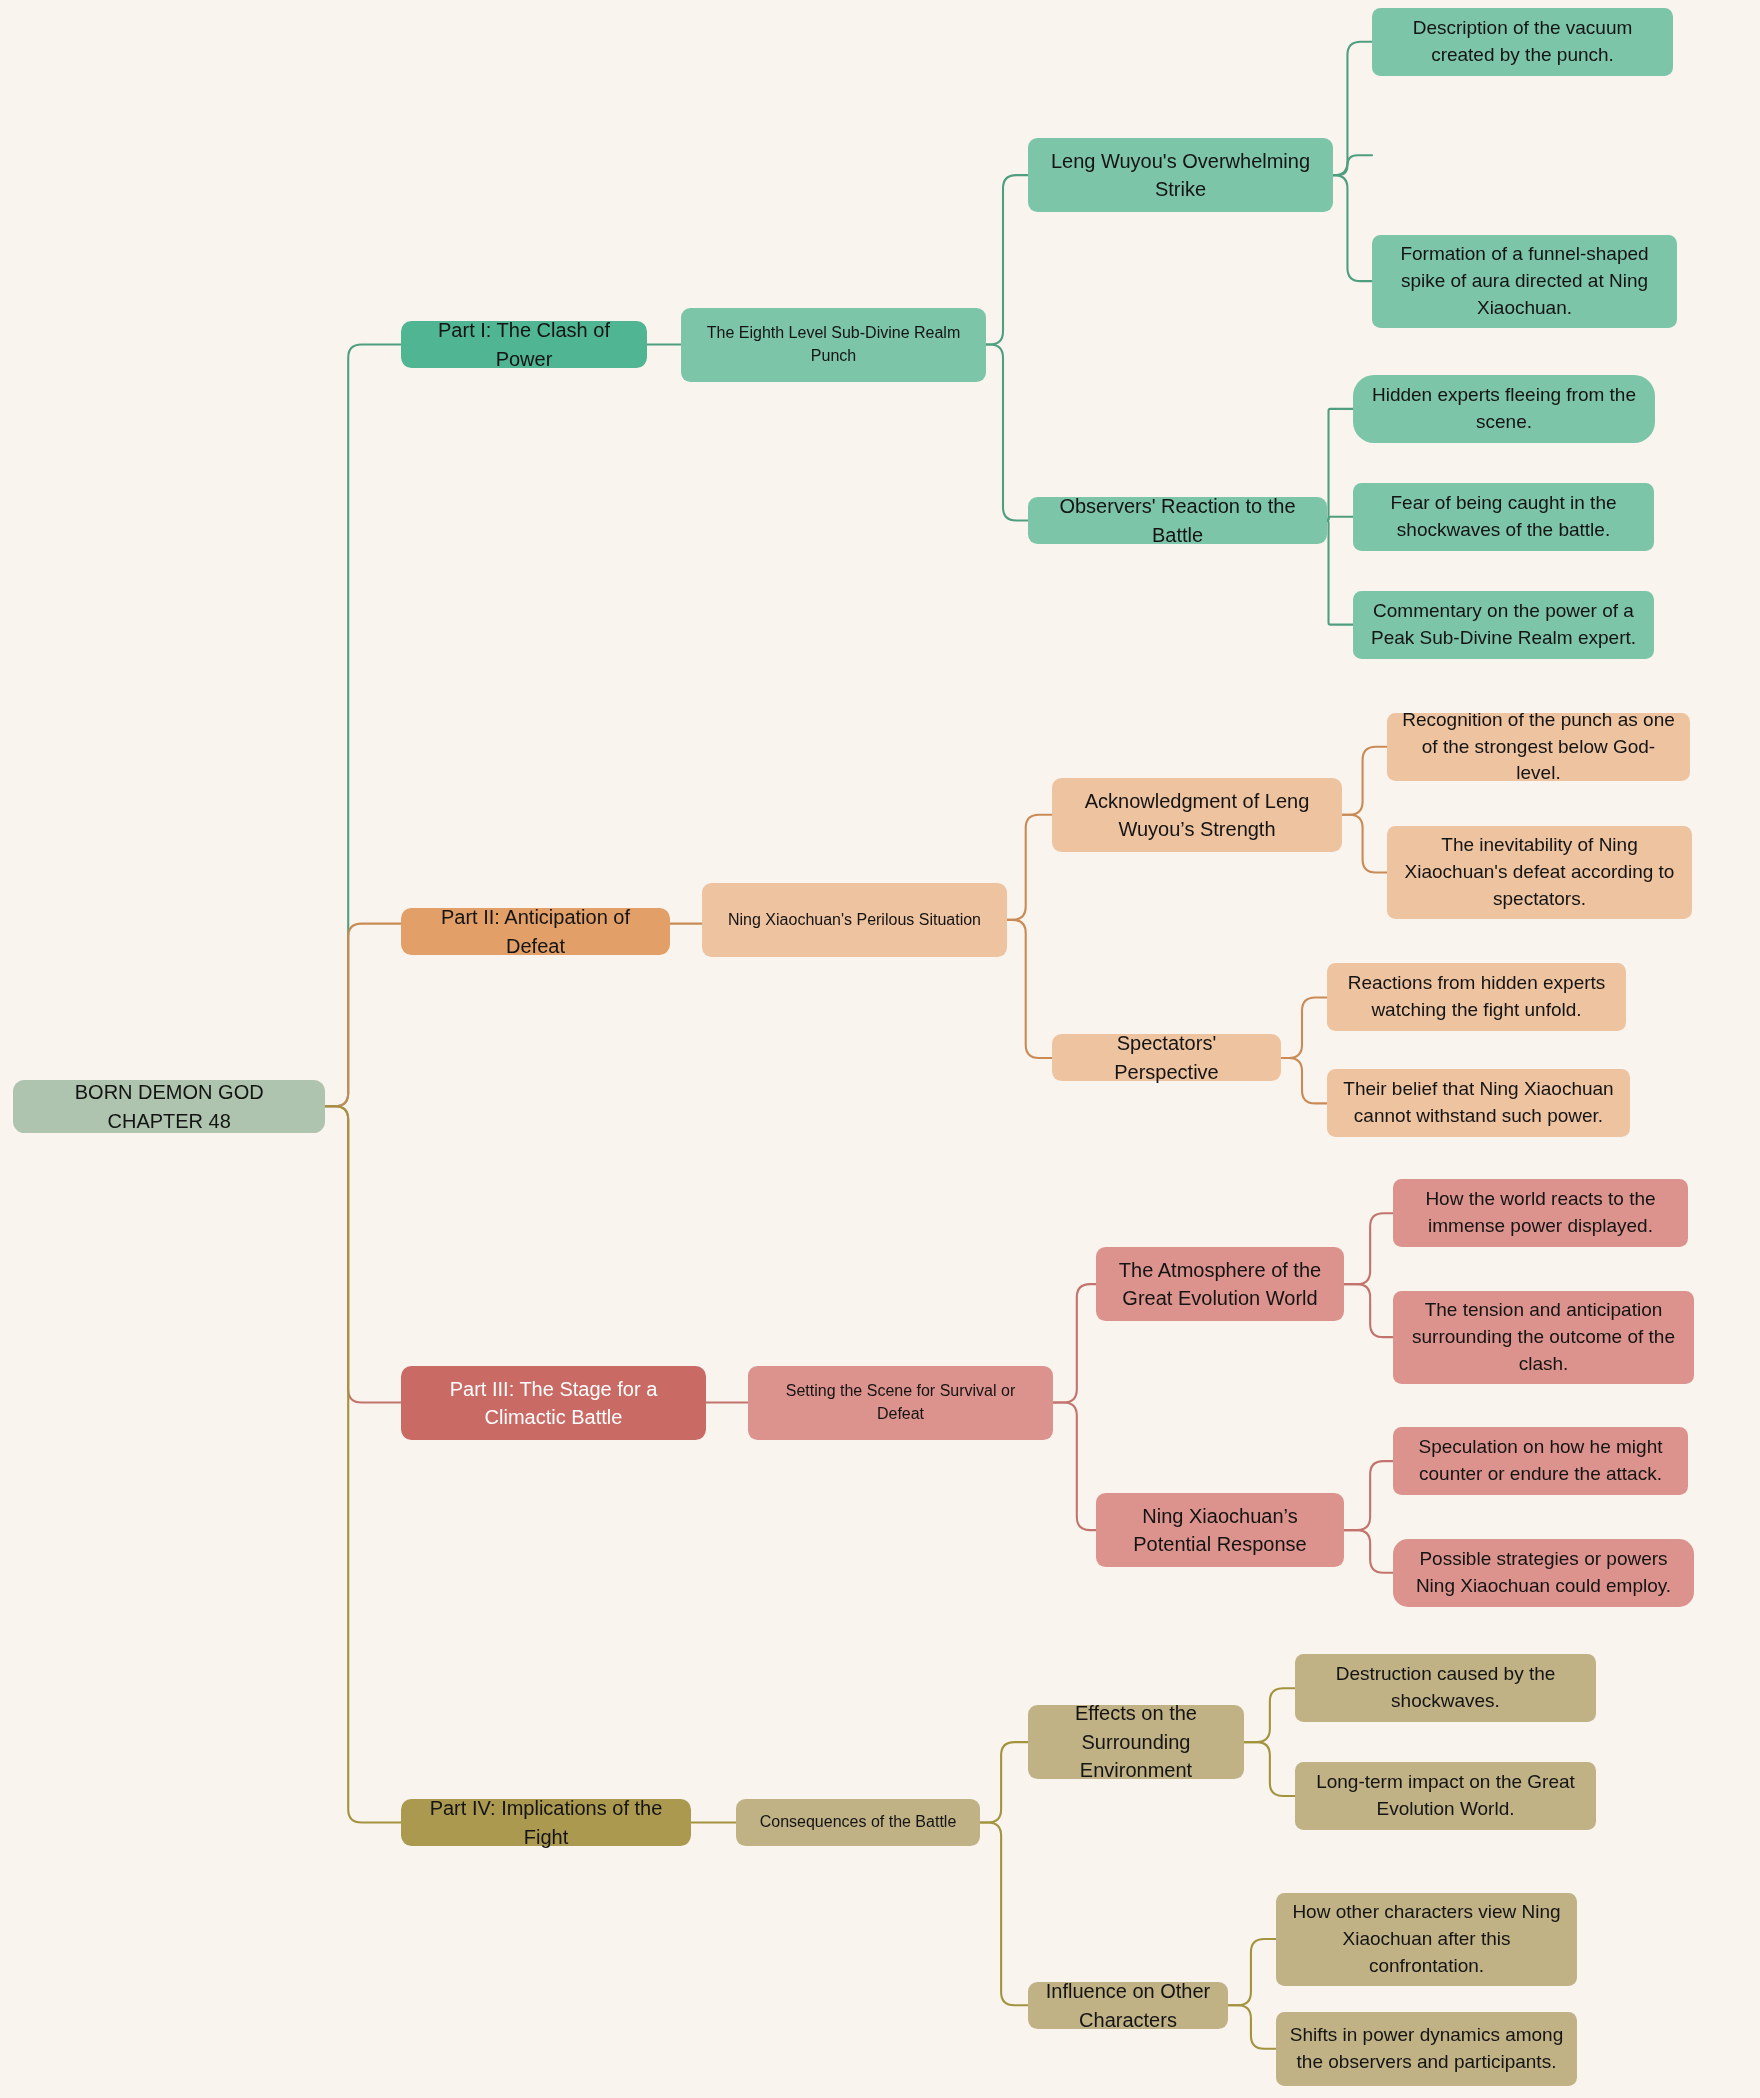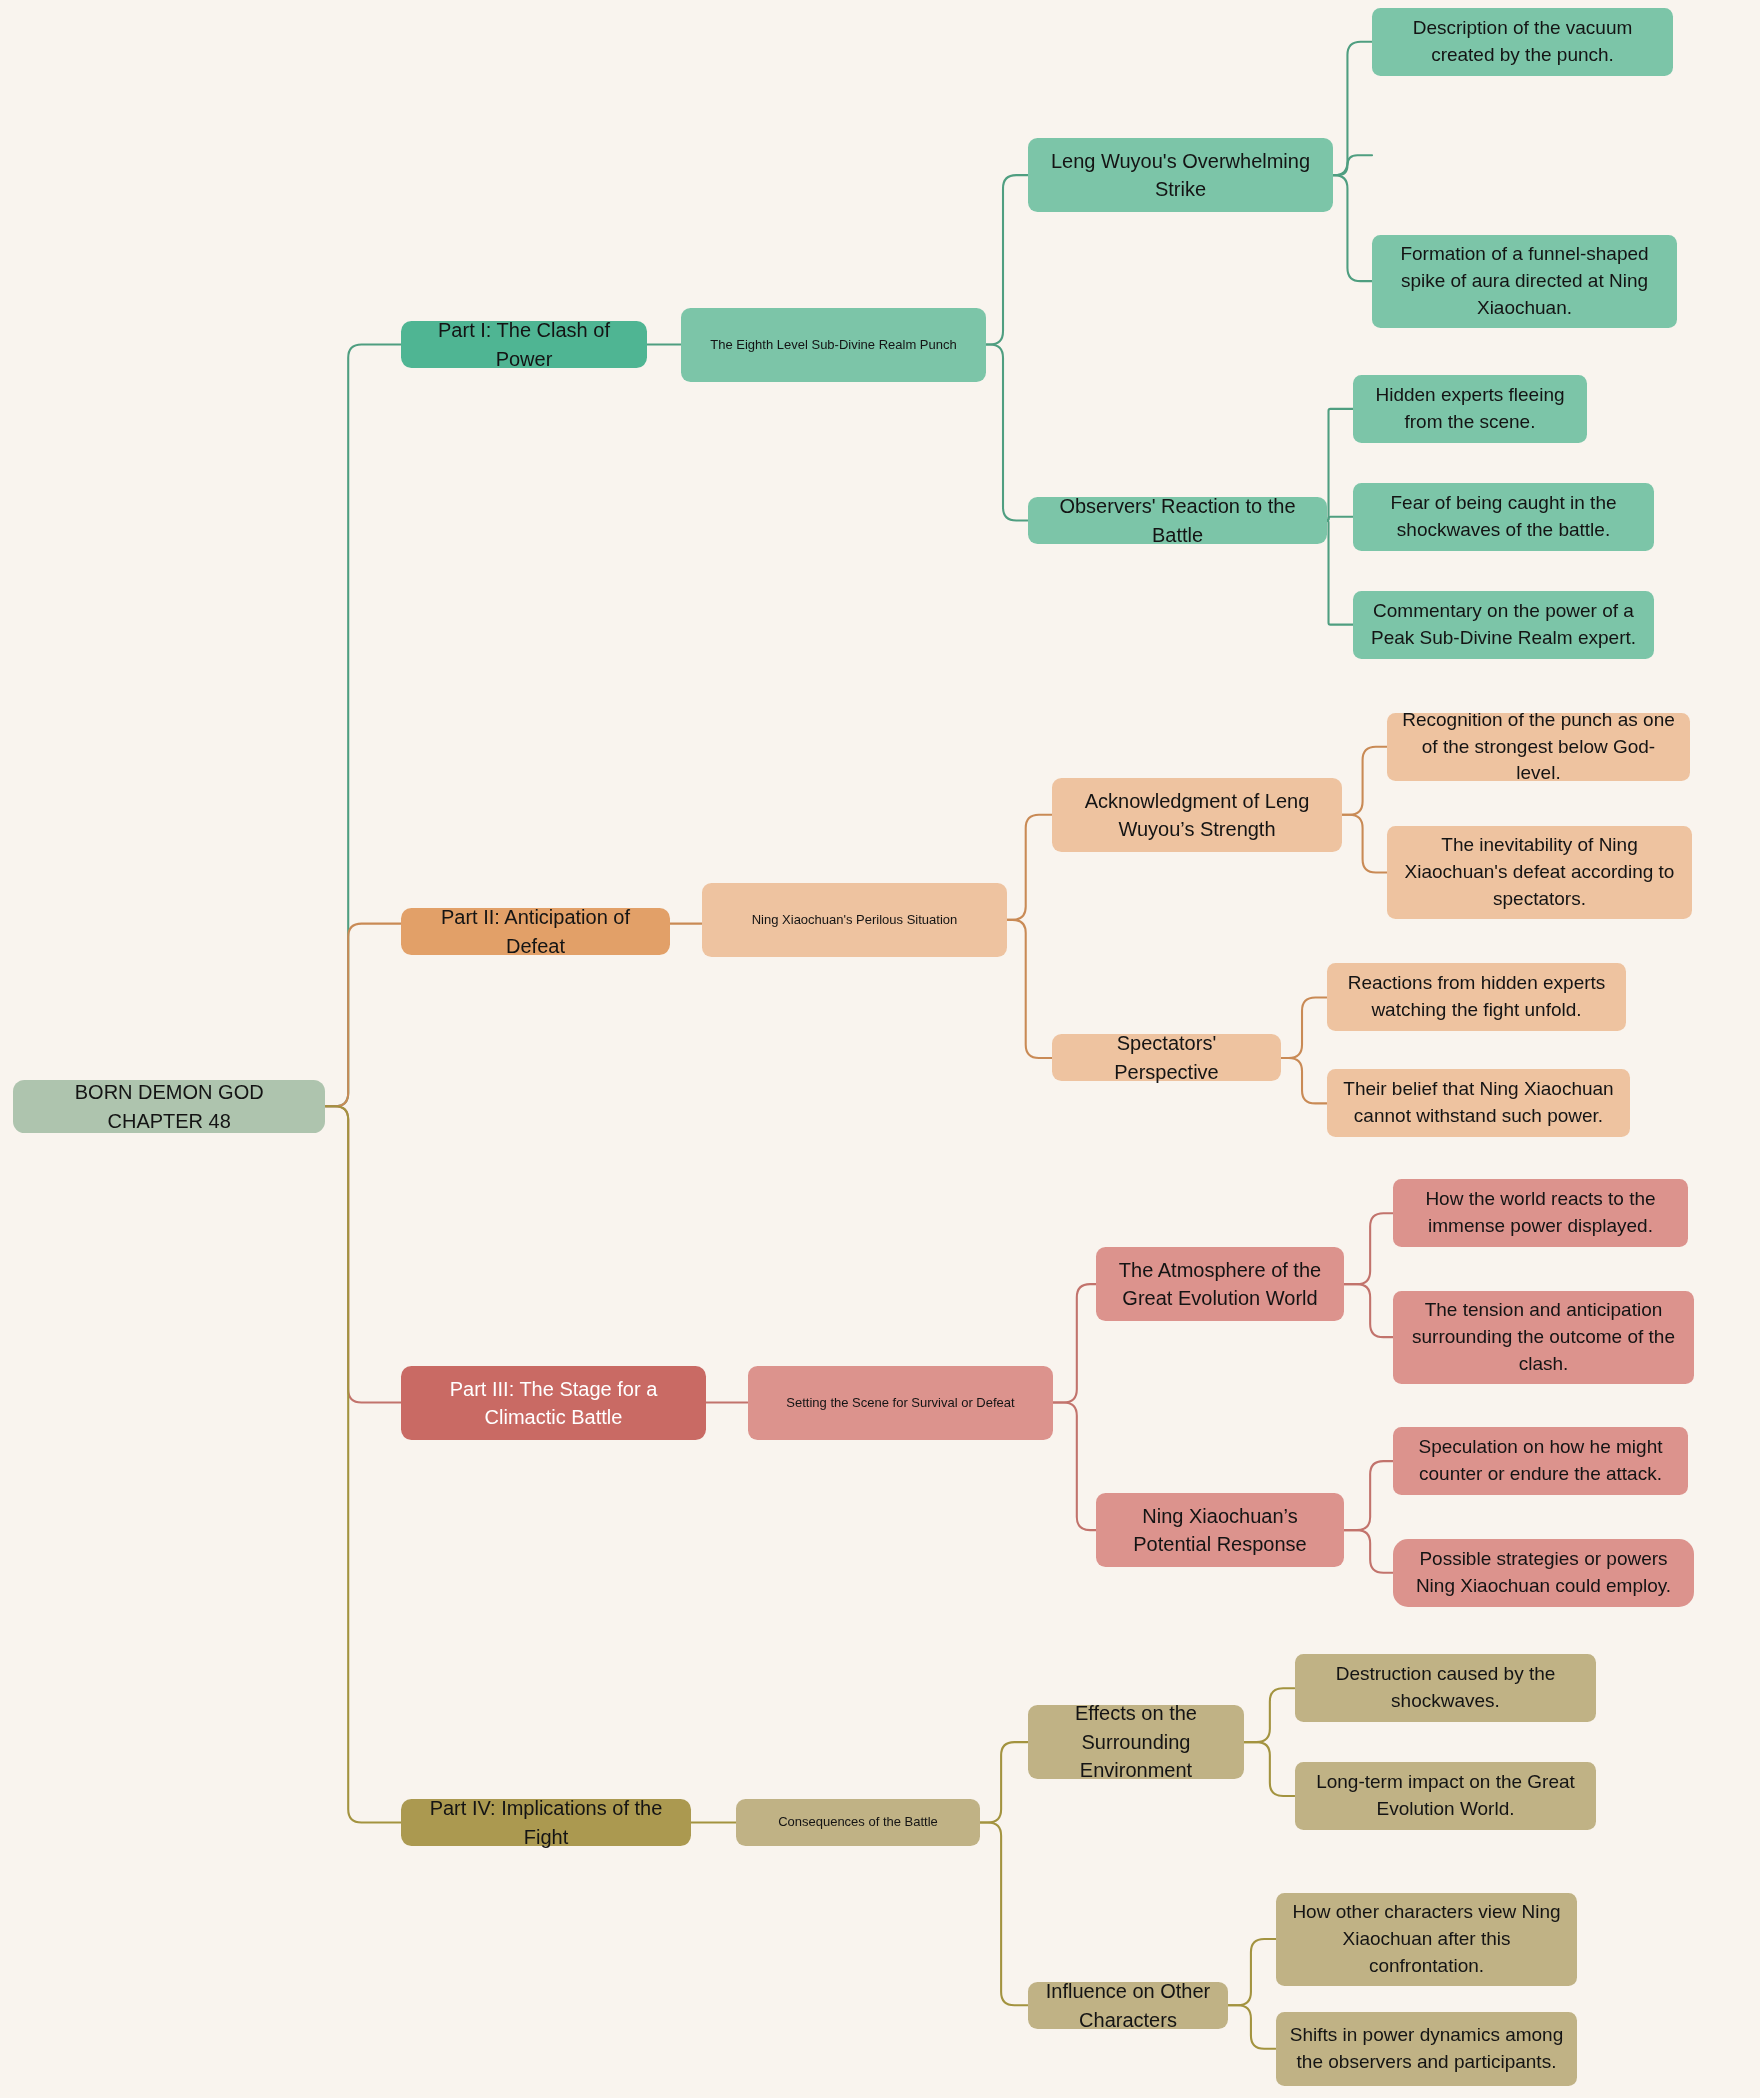--- a/index.html
+++ b/index.html
@@ -36,21 +36,21 @@
   }
   .node.root {
     font-size: 20px;
     border-radius: 11.4px;
   }
   .node.lvl1 {
     font-size: 20px;
     border-radius: 10.4px;
   }
   .node.lvl2 {
-    font-size: 13px;
+    font-size: 16px;
   }
   .node.lvl3 {
     font-size: 20px;
   }
   .node.leaf {
     font-size: 19px;
     border-radius: 8.5px;
   }
   .node.white-text { color: #ffffff; }
 </style>
@@ -94,21 +94,21 @@
       <path d="M 1294 2119 L 1308 2119 Q 1322 2119 1322 2105 L 1322 2063 Q 1322 2049 1336 2049 L 1348 2049" fill="none" stroke="#a3933f" stroke-width="2.2" stroke-linecap="round"></path>
       <path d="M 1294 2119 L 1308 2119 Q 1322 2119 1322 2133 L 1322 2151 Q 1322 2165 1336 2165 L 1348 2165" fill="none" stroke="#a3933f" stroke-width="2.2" stroke-linecap="round"></path>
     </svg>
 <div class="node root" style="left: 13.2px; top: 1080px; width: 312px; height: 53px; background: rgb(174, 196, 174);">BORN DEMON GOD CHAPTER 48</div>
     <div class="node lvl1" style="left: 401px; top: 321px; width: 246px; height: 47px; background: rgb(79, 181, 147);">Part I: The Clash of Power</div>
     <div class="node lvl2" style="left: 681px; top: 308px; width: 305px; height: 74px; background: rgb(124, 197, 168);">The Eighth Level Sub-Divine Realm Punch</div>
     <div class="node leaf" style="left: 1372px; top: 7.6px; width: 301px; height: 68px; background: rgb(124, 197, 168);">Description of the vacuum created by the punch.</div>
     <div class="node lvl3" style="left: 1028px; top: 138px; width: 305px; height: 74px; background: rgb(124, 197, 168);">Leng Wuyou's Overwhelming Strike</div>
     <div class="node leaf" style="left: 1372px; top: 235px; width: 305px; height: 93px; background: rgb(124, 197, 168);">Formation of a funnel-shaped spike of aura directed at Ning Xiaochuan.</div>
     <div class="node lvl3" style="left: 1028px; top: 497px; width: 299px; height: 47px; background: rgb(124, 197, 168);">Observers' Reaction to the Battle</div>
-    <div class="node leaf" style="left: 1353px; top: 375px; width: 234px; height: 68px; background: rgb(124, 197, 168);">Hidden experts fleeing from the scene.</div>
+    <div class="node leaf" style="left: 1353px; top: 375px; width: 302px; height: 68px; background: rgb(124, 197, 168); border-radius: 21px;">Hidden experts fleeing from the scene.</div>
     <div class="node leaf" style="left: 1353px; top: 483px; width: 301px; height: 68px; background: rgb(124, 197, 168);">Fear of being caught in the shockwaves of the battle.</div>
     <div class="node leaf" style="left: 1353px; top: 591px; width: 301px; height: 68px; background: rgb(124, 197, 168);">Commentary on the power of a Peak Sub-Divine Realm expert.</div>
     <div class="node lvl1" style="left: 401px; top: 900px; width: 269px; height: 47px; background: rgb(226, 160, 104); margin-top: 8px;">Part II: Anticipation of Defeat</div>
     <div class="node lvl2" style="left: 702px; top: 883px; width: 305px; height: 74px; background: rgb(238, 195, 160);">Ning Xiaochuan's Perilous Situation</div>
     <div class="node lvl3" style="left: 1052px; top: 778px; width: 290px; height: 74px; background: rgb(238, 195, 160);">Acknowledgment of Leng Wuyou’s Strength</div>
     <div class="node leaf" style="left: 1387px; top: 713px; width: 303px; height: 68px; background: rgb(238, 195, 160);">Recognition of the punch as one of the strongest below God-level.</div>
     <div class="node leaf" style="left: 1387px; top: 826px; width: 305px; height: 93px; background: rgb(238, 195, 160);">The inevitability of Ning Xiaochuan's defeat according to spectators.</div>
     <div class="node lvl3" style="left: 1052px; top: 1034px; width: 229px; height: 47px; background: rgb(238, 195, 160);">Spectators' Perspective</div>
     <div class="node leaf" style="left: 1327px; top: 963px; width: 299px; height: 68px; background: rgb(238, 195, 160);">Reactions from hidden experts watching the fight unfold.</div>
     <div class="node leaf" style="left: 1327px; top: 1069px; width: 303px; height: 68px; background: rgb(238, 195, 160);">Their belief that Ning Xiaochuan cannot withstand such power.</div>

